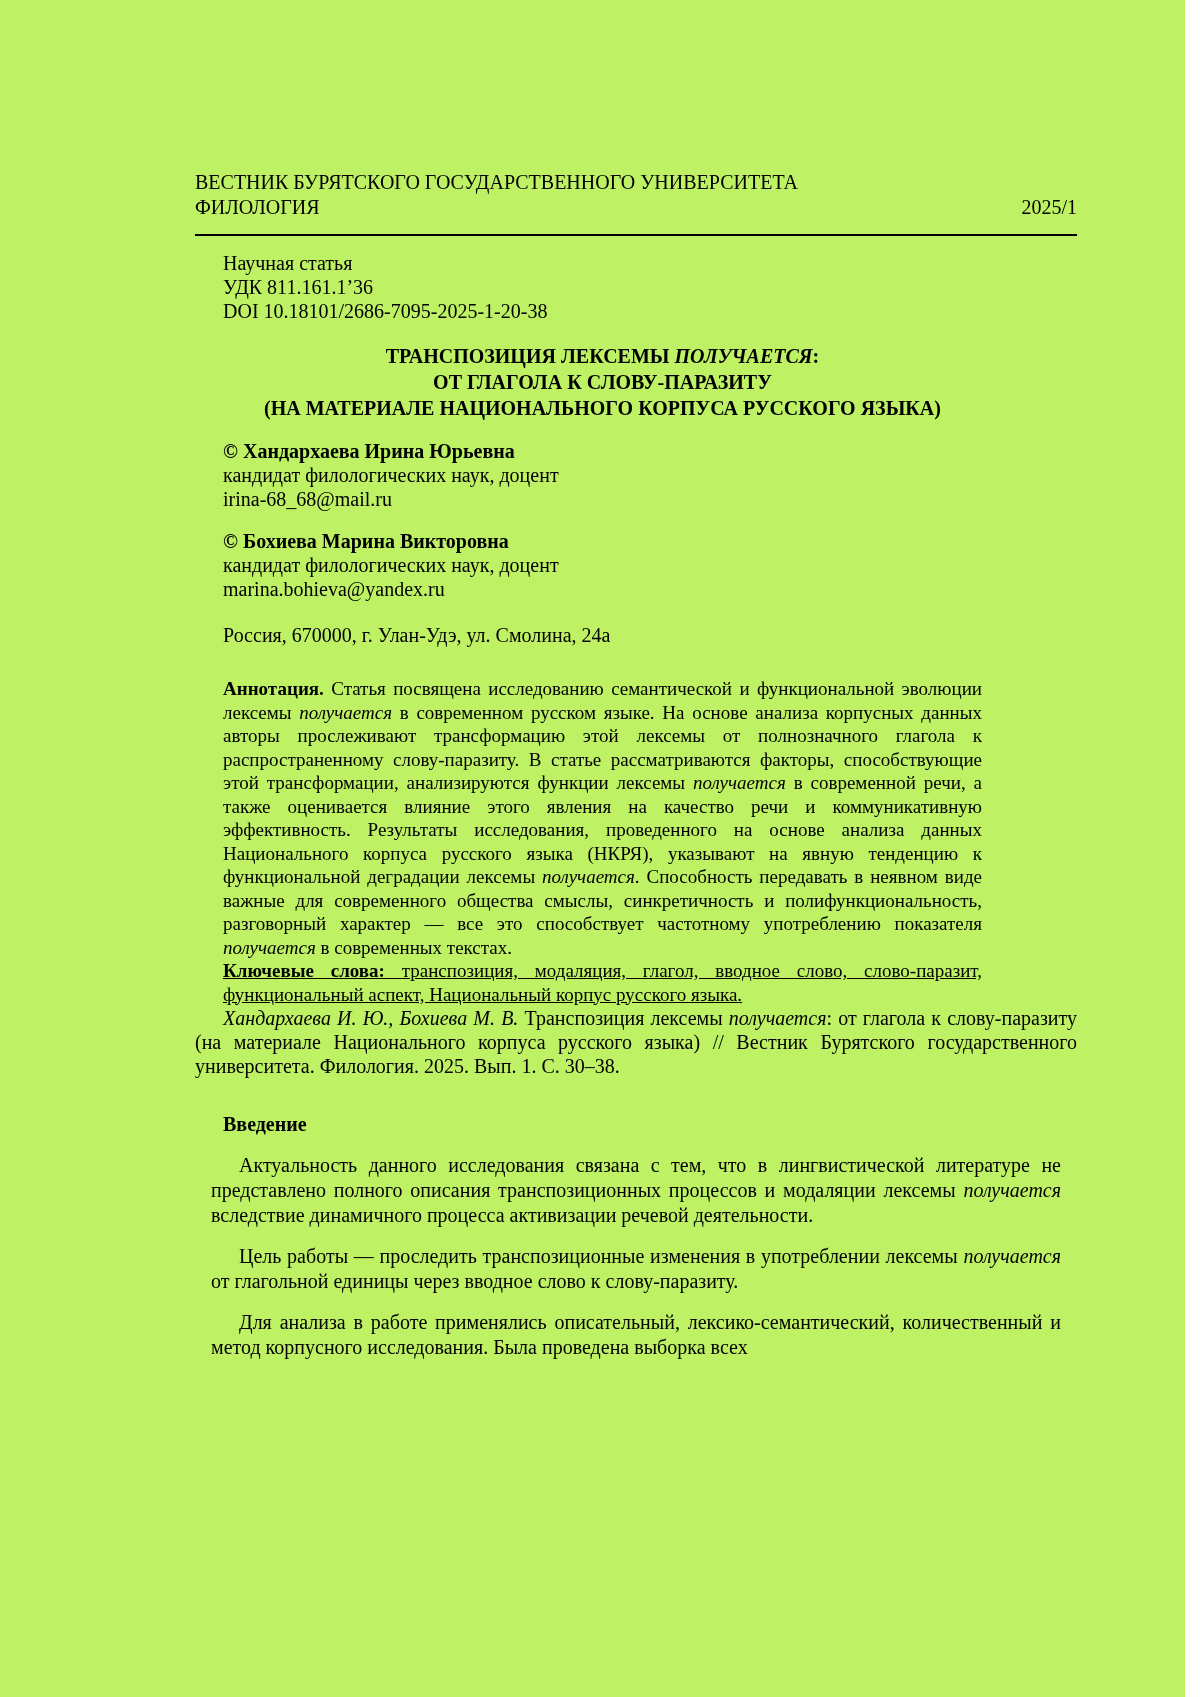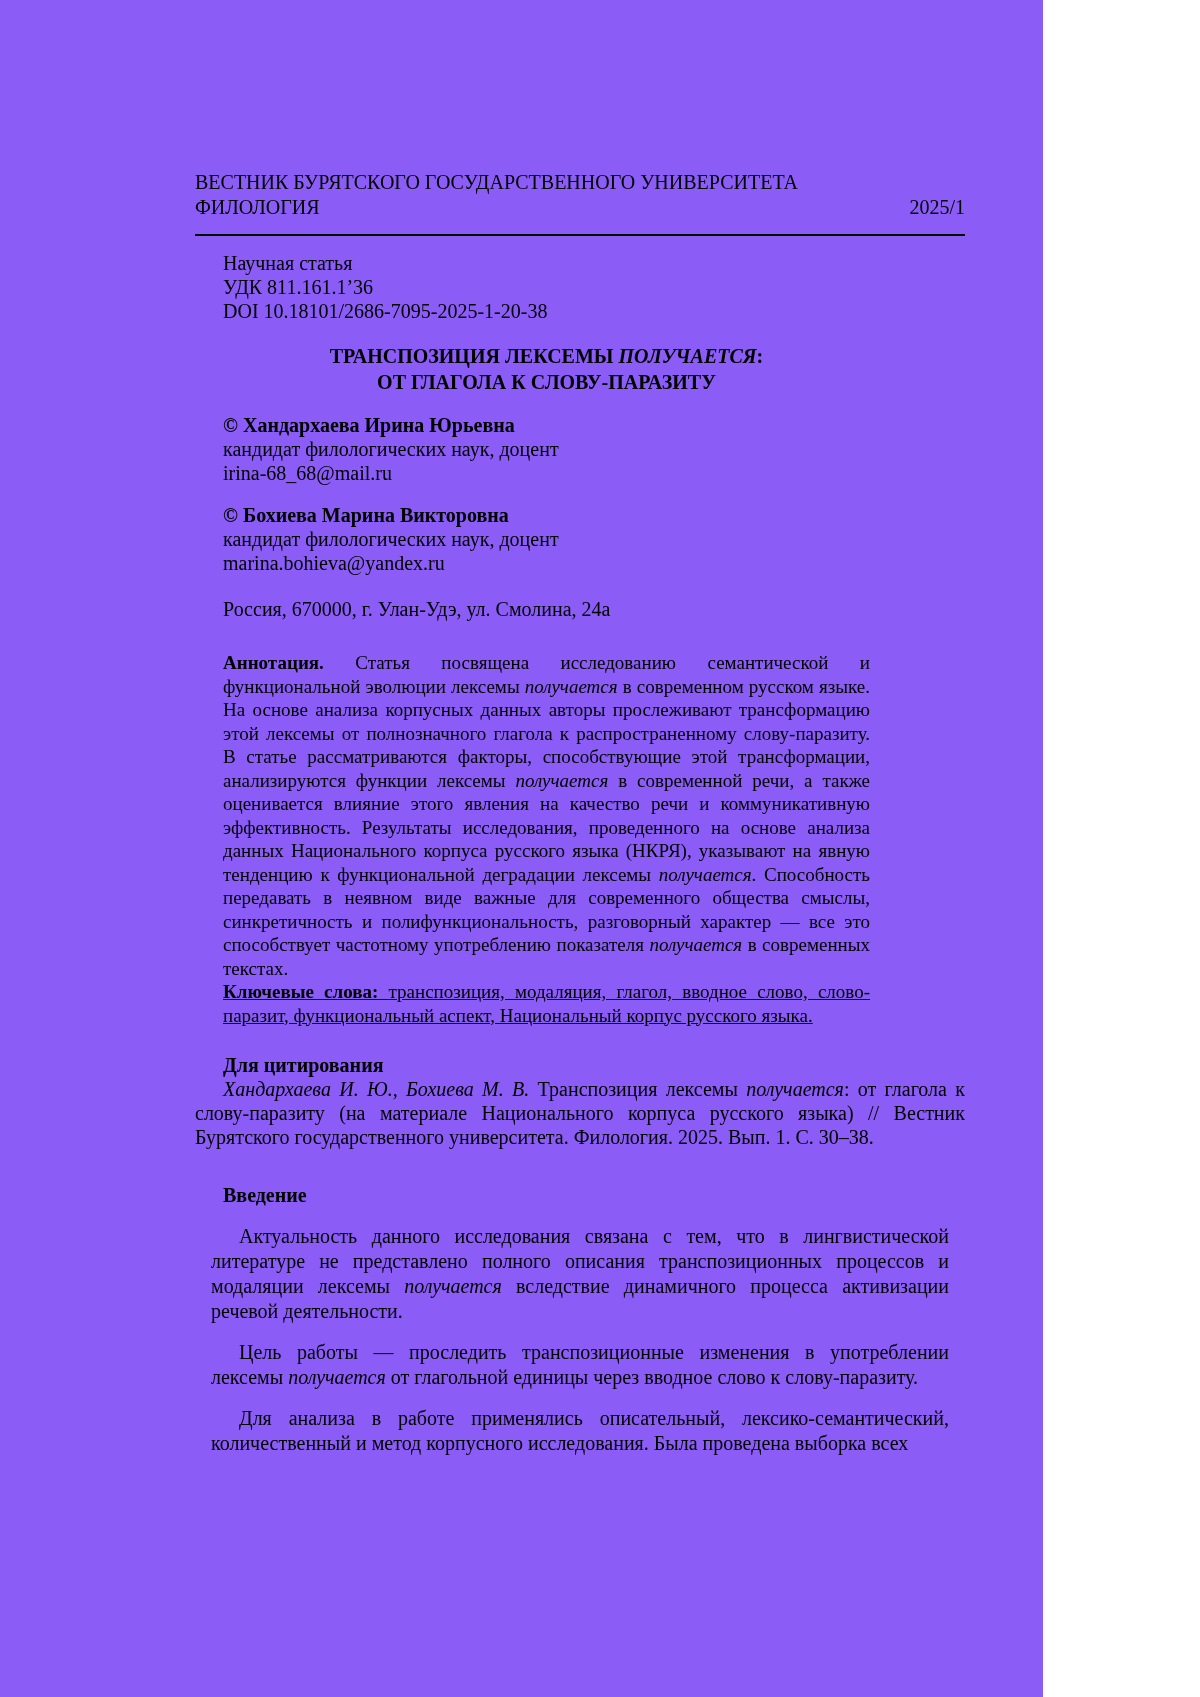--- a/index.html
+++ b/index.html
@@ -3,25 +3,25 @@
 <meta charset="utf-8">
 <style>
   html, body {
     margin: 0;
     padding: 0;
     background: #ffffff;
     color: #000000;
     font-family: "Liberation Serif", "DejaVu Serif", serif;
   }
   .page {
-    width: 1043px;
+    width: 1185px;
     height: 1697px;
     box-sizing: border-box;
-    padding: 170px 78px 0 195px;
-    background: #8b5cf6;
+    padding: 170px 108px 0 195px;
+    background: #bef264;
     overflow: hidden;
   }
   .header-row {
     display: flex;
     justify-content: space-between;
     align-items: flex-end;
     font-size: 20px;
     line-height: 25px;
   }
   .journal-title { white-space: pre-line; }
@@ -126,20 +126,21 @@
 
     <div class="meta">
       <div>Научная статья</div>
       <div>УДК 811.161.1’36</div>
       <div>DOI 10.18101/2686-7095-2025-1-20-38</div>
     </div>
 
     <div class="title-block">
       <div><span>ТРАНСПОЗИЦИЯ ЛЕКСЕМЫ </span><span class="it">ПОЛУЧАЕТСЯ</span><span>:</span></div>
       <div>ОТ ГЛАГОЛА К СЛОВУ-ПАРАЗИТУ</div>
+      <div>(НА МАТЕРИАЛЕ НАЦИОНАЛЬНОГО КОРПУСА РУССКОГО ЯЗЫКА)</div>
     </div>
 
     <div class="author-block">
       <div class="author-name">© Хандархаева Ирина Юрьевна</div>
       <div>кандидат филологических наук, доцент</div>
       <div>irina-68_68@mail.ru</div>
     </div>
 
     <div class="author-block">
       <div class="author-name">© Бохиева Марина Викторовна</div>
@@ -151,21 +152,20 @@
       <div>Россия, 670000, г. Улан-Удэ, ул. Смолина, 24а</div>
     </div>
 
     <div class="abstract"><span class="bd">Аннотация. </span><span>Статья посвящена исследованию семантической и функциональной эволюции лексемы </span><span class="it">получается</span><span> в современном русском языке.  На основе анализа корпусных данных авторы прослеживают трансформацию этой лексемы от полнозначного глагола к распространенному слову-паразиту. В статье рассматриваются факторы, способствующие этой трансформации, анализируются функции лексемы </span><span class="it">получается</span><span> в современной речи, а также оценивается влияние этого явления на качество речи и коммуникативную эффективность. Результаты исследования, проведенного на основе анализа данных Национального корпуса русского языка (НКРЯ), указывают на явную тенденцию к функциональной деградации лексемы </span><span class="it">получается</span><span>. Способность передавать в неявном виде важные для современного общества смыслы, синкретичность и полифункциональность, разговорный характер — все это способствует частотному употреблению показателя </span><span class="it">получается</span><span> в современных текстах.</span></div>
 
     <div class="keywords"><span class="bd">Ключевые слова: </span><span>транспозиция, модаляция, глагол, вводное слово, слово-паразит, функциональный аспект, Национальный корпус русского языка.</span></div>
 
   </div>
 
   <div>
-    <div class="citation-heading">Для цитирования</div>
     <div class="citation-text"><span class="it">Хандархаева И. Ю., Бохиева М. В. </span><span>Транспозиция лексемы </span><span class="it">получается</span><span>: от глагола к слову-паразиту (на материале Национального корпуса русского языка) // Вестник Бурятского государственного университета. Филология. 2025. Вып. 1. С. 30–38.</span></div>
   </div>
 
   <div>
     <div class="section-heading">Введение</div>
     <p class="body-para"><span>Актуальность данного исследования связана с тем, что в лингвистической литературе не представлено полного описания транспозиционных процессов и модаляции лексемы </span><span class="it">получается</span><span> вследствие динамичного процесса активизации речевой деятельности.</span></p>
     <p class="body-para"><span>Цель работы — проследить транспозиционные изменения в употреблении лексемы </span><span class="it">получается</span><span> от глагольной единицы через вводное слово к слову-паразиту.</span></p>
     <p class="body-para"><span>Для анализа в работе применялись описательный, лексико-семантический, количественный и метод корпусного исследования. Была проведена выборка всех</span></p>
   </div>
 

